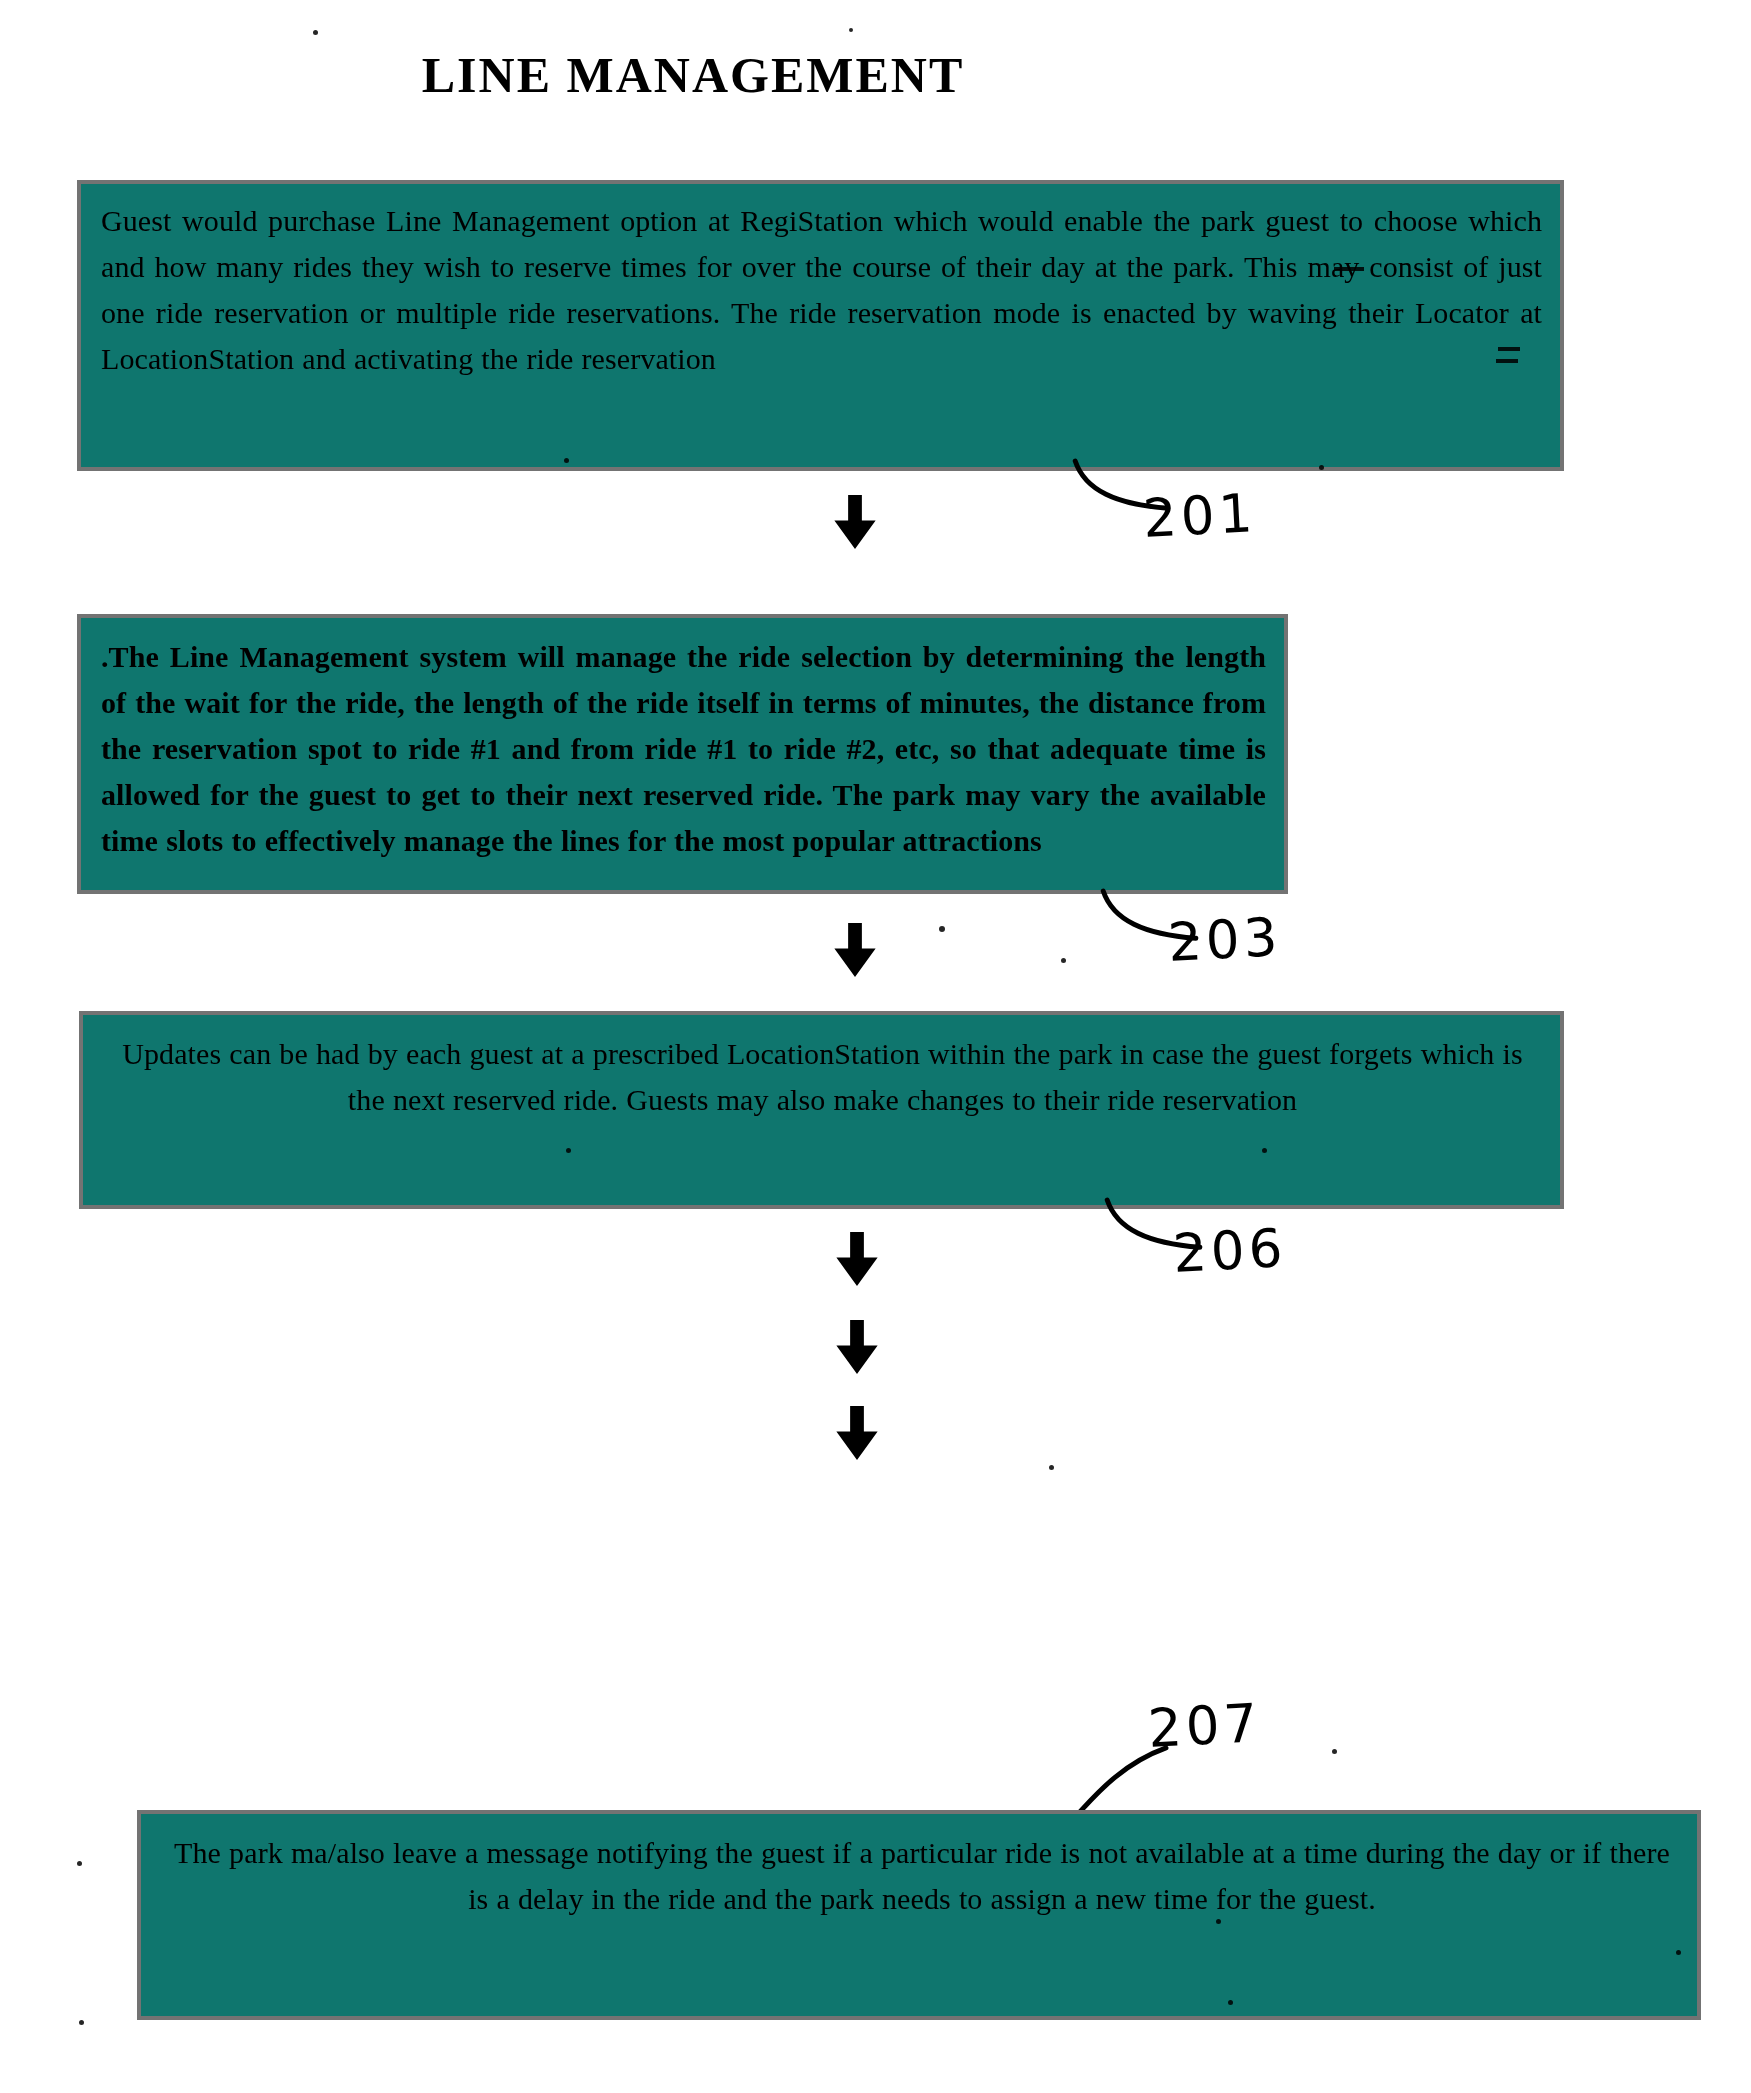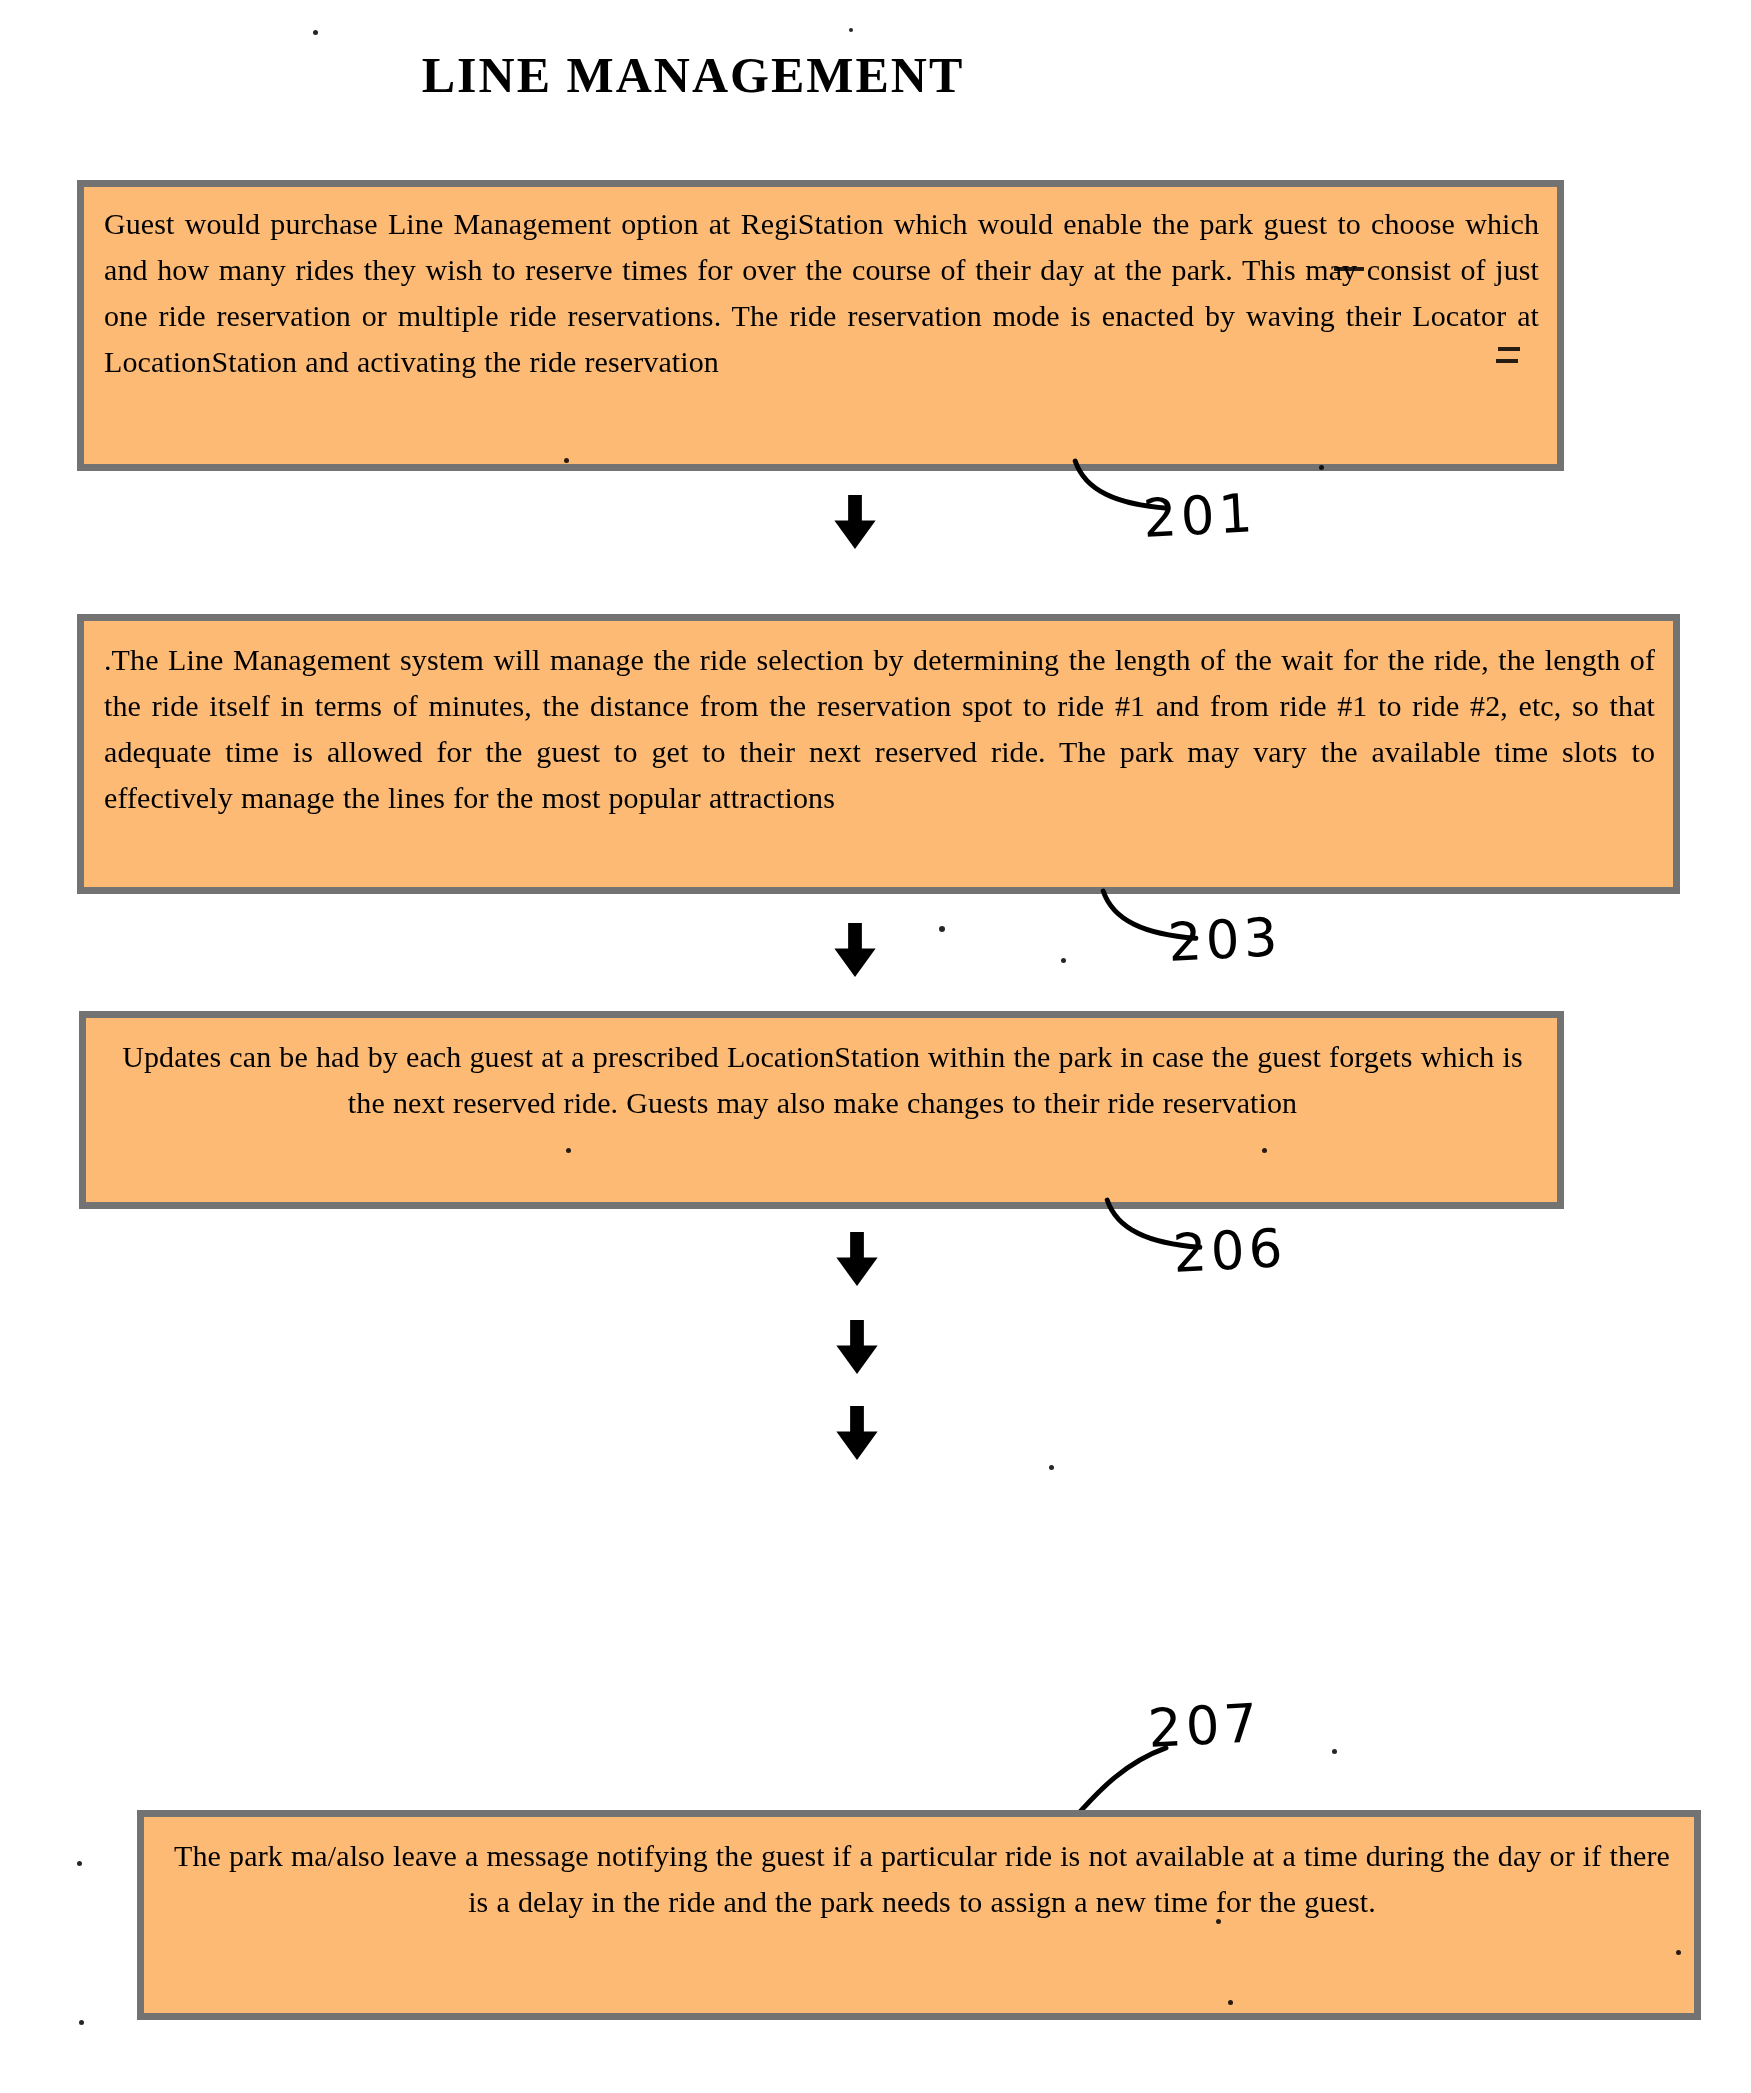--- a/index.html
+++ b/index.html
@@ -27,41 +27,41 @@
     font-weight: bold;
     font-size: 50px;
     letter-spacing: 2px;
     line-height: 1.1;
     white-space: nowrap;
   }
 
   
   .flow-box {
     position: absolute;
-    border: 7px solid #737373;
-    background: #fdba74;
+    border: 4px solid #737373;
+    background: #0f766e;
     box-sizing: border-box;
   }
   .flow-box-text {
     font-size: 30px;
     line-height: 46px;
     letter-spacing: 0.1px;
     padding: 16px 18px 10px 20px;
     text-align: justify;
     text-justify: inter-word;
     word-spacing: 0.5px;
   }
   .flow-box-text.nojust {
     text-align: center;
   }
 
   #box-201 { left: 77px;  top: 180px;  width: 1487px; height: 291px; }
   #box-201 .flow-box-text { padding-top: 14px; }
 
-  #box-203 { left: 77px;  top: 614px;  width: 1603px; height: 280px; }
+  #box-203 { left: 77px;  top: 614px;  width: 1211px; height: 280px; font-weight: bold; }
 
   #box-206 { left: 79px;  top: 1011px; width: 1485px; height: 198px; }
 
   #box-207 { left: 137px; top: 1810px; width: 1564px; height: 210px; }
   #box-207 .flow-box-text { padding-left: 24px; }
 
   
   .arrow {
     position: absolute;
     width: 46px;

